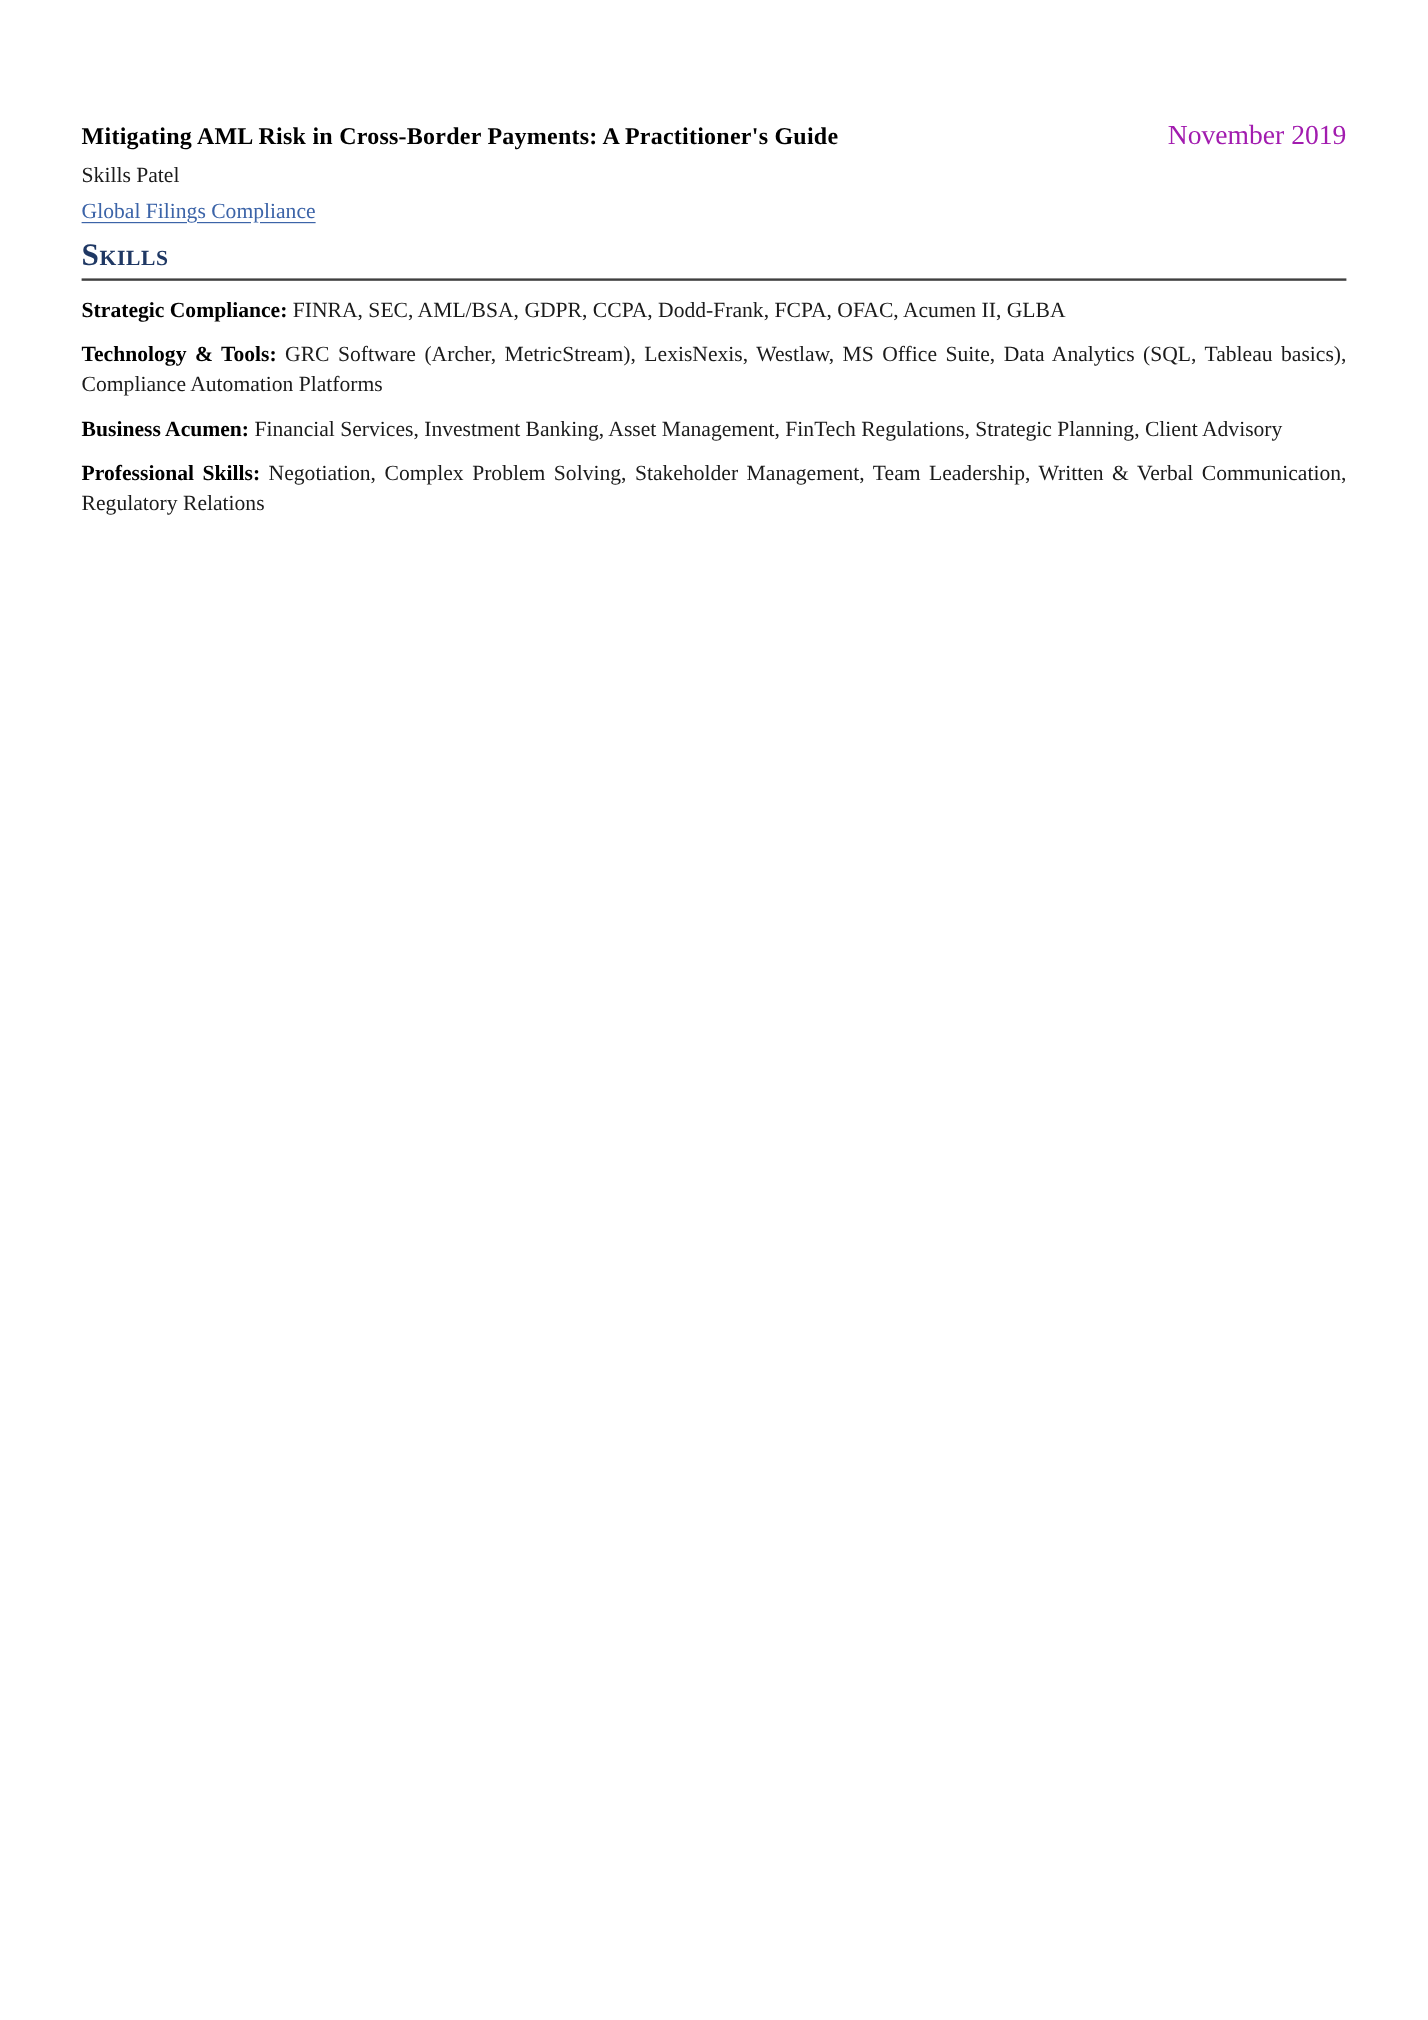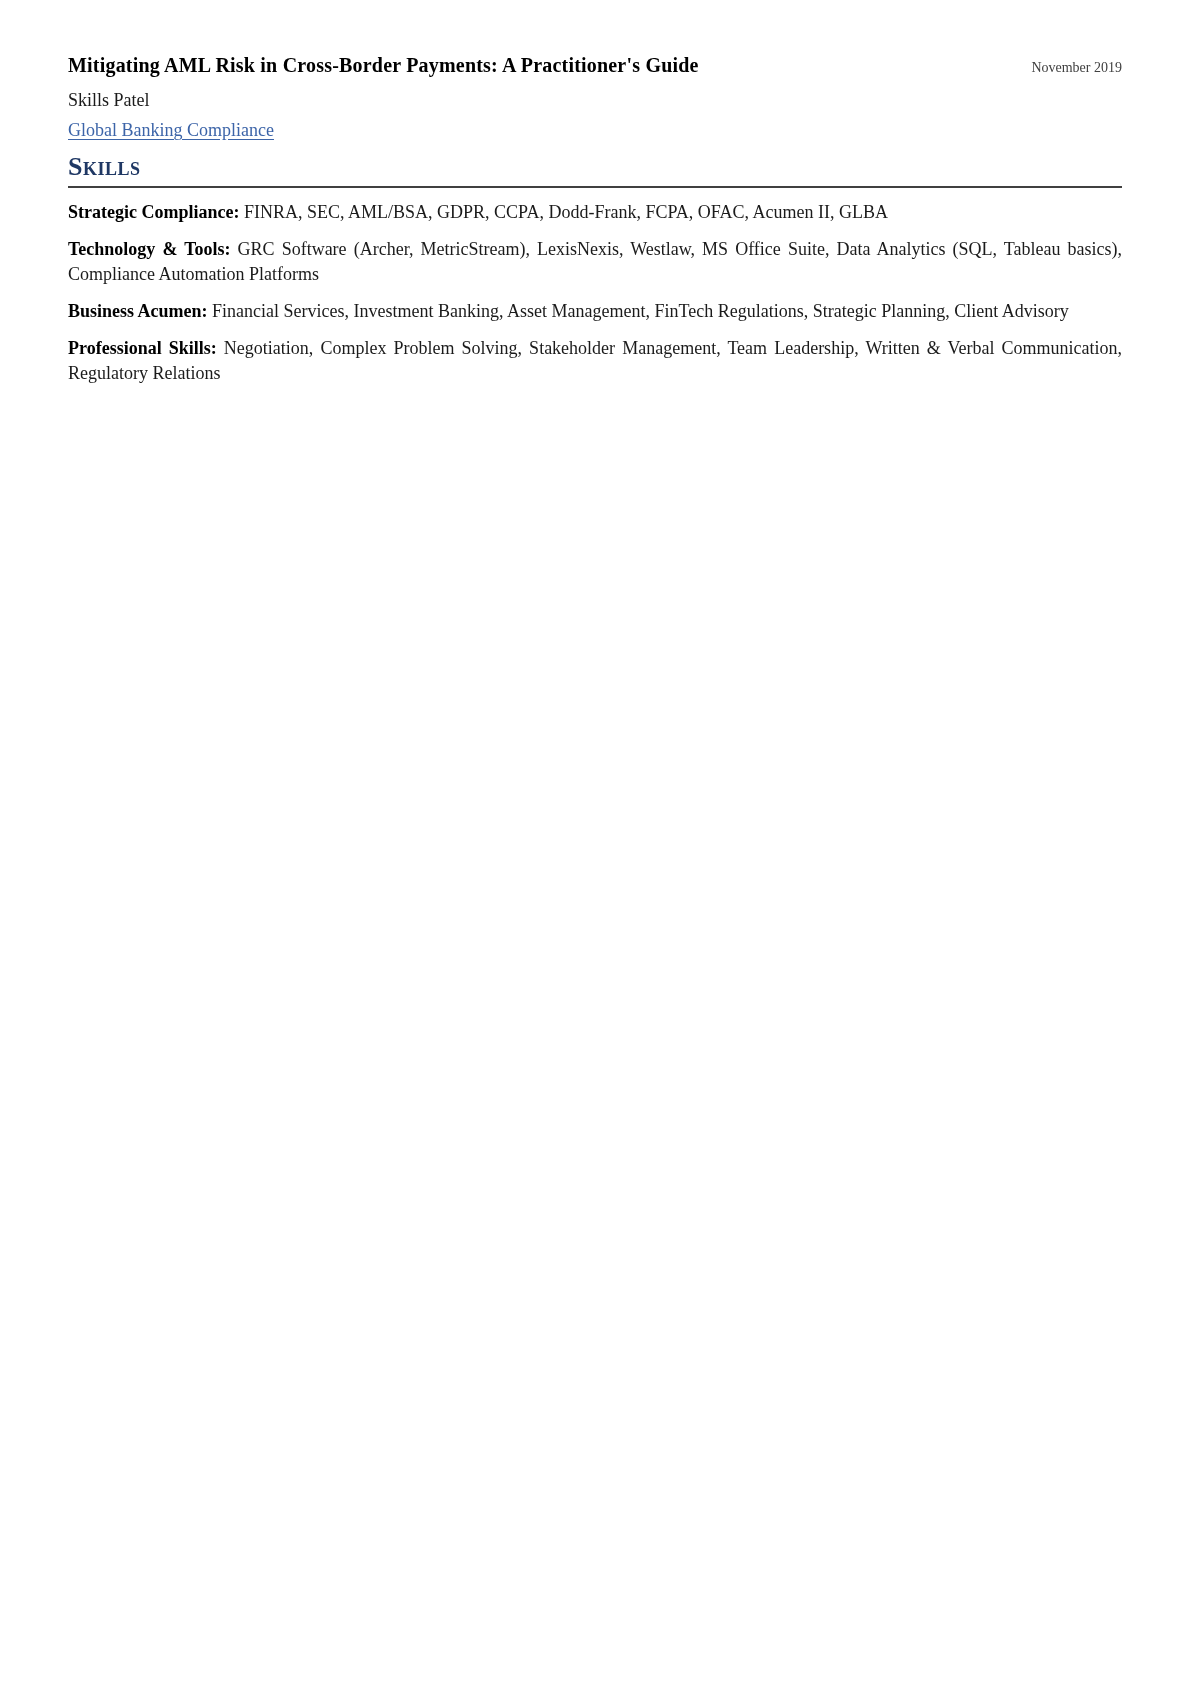--- a/index.html
+++ b/index.html
@@ -10,36 +10,37 @@
   body {
     width: 1190px;
     height: 1683px;
     font-family: "Liberation Serif", serif;
     color: #1b1b1b;
     position: relative;
     overflow: hidden;
   }
   .page {
     padding: 52px 68px 0 68px;
+    margin-top: 48px;
   }
   .header-row {
     display: flex;
     justify-content: space-between;
     align-items: baseline;
   }
   .doc-title {
     font-size: 20px;
     font-weight: bold;
     color: #000000;
     line-height: 26px;
     letter-spacing: 0.2px;
   }
   .doc-date {
-    font-size: 14px;
-    color: #404040;
+    font-size: 23px;
+    color: #a21caf;
     line-height: 26px;
     white-space: nowrap;
   }
   .doc-author {
     font-size: 18px;
     margin-top: 7px;
     line-height: 24px;
     color: #1b1b1b;
   }
   .doc-link {
@@ -83,21 +84,21 @@
 
 <div class="page">
 
   <div class="header-row">
     <span class="doc-title">Mitigating AML Risk in Cross-Border Payments: A Practitioner's Guide</span>
     <span class="doc-date">November 2019</span>
   </div>
 
   <div class="doc-author">Skills Patel</div>
 
-  <a class="doc-link">Global Banking Compliance</a>
+  <a class="doc-link">Global Filings Compliance</a>
 
   <div class="section-heading">Skills</div>
 
   <div class="skills">
 
     <p class="skill-para">
       <span class="skill-label">Strategic Compliance:</span>
       <span>FINRA, SEC, AML/BSA, GDPR, CCPA, Dodd-Frank, FCPA, OFAC, Acumen II, GLBA</span>
     </p>
 

